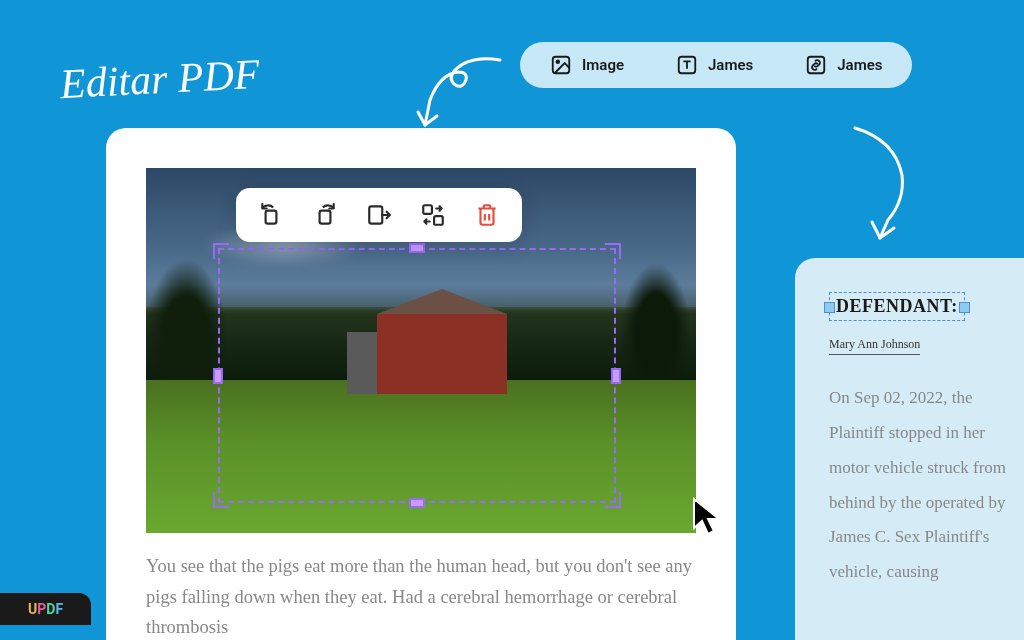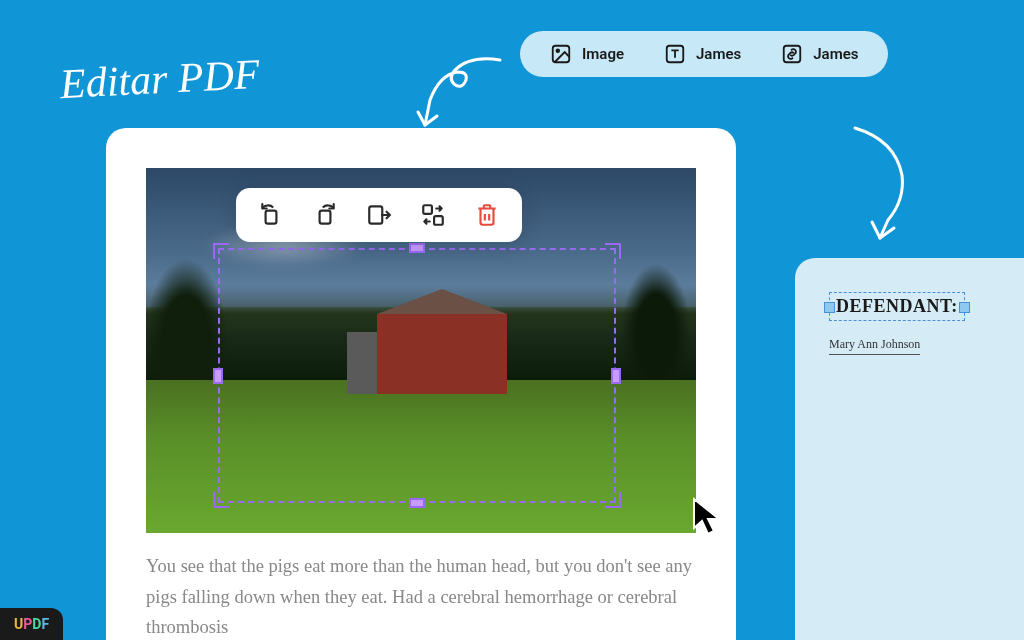--- a/index.html
+++ b/index.html
@@ -18,26 +18,26 @@
     color: #fff;
     font-size: 42px;
     font-style: italic;
     font-family: "Brush Script MT", cursive;
     font-weight: 400;
     transform: rotate(-3deg);
   }
   .toolbar {
     position: absolute;
     left: 520px;
-    top: 31px;
+    top: 42px;
     background: #c6e8f7;
     border-radius: 30px;
     padding: 12px 30px;
     display: flex;
-    gap: 40px;
+    gap: 52px;
     align-items: center;
   }
   .toolbar-item {
     display: flex;
     align-items: center;
     gap: 10px;
     font-size: 15px;
     font-weight: 600;
     color: #1a1a1a;
     cursor: pointer;
@@ -203,23 +203,23 @@
   .doc2-text {
     margin-top: 26px;
     font-size: 17px;
     line-height: 2.05;
     color: #888;
     font-family: Georgia, serif;
   }
   .logo {
     position: absolute;
     left: 0;
-    bottom: 0;
+    bottom: 15px;
     background: #1a1a1a;
-    padding: 8px 14px;
+    padding: 8px 28px;
     border-radius: 0 12px 0 0;
     font-weight: 700;
     font-size: 14px;
   }
   .logo .u { color: #e8b84a; }
   .logo .p { color: #e85a9a; }
   .logo .d { color: #4ad8a0; }
   .logo .f { color: #5ab8e8; }
 </style>
 </head>
@@ -326,17 +326,18 @@
   </svg>
 
   <div class="doc1-text">You see that the pigs eat more than the human head, but you don't see any pigs falling down when they eat. Had a cerebral hemorrhage or cerebral thrombosis</div>
 </div>
 
 <div class="doc2">
   <div class="defendant-box">
     <span class="defendant">DEFENDANT:</span>
   </div>
   <div class="name">Mary Ann Johnson</div>
+  <div class="doc2-text">On Sep 02, 2022, the Plaintiff stopped in her motor vehicle struck from behind by the operated by James C. Sex Plaintiff's vehicle, causing</div>
 </div>
 
 <div class="logo">
   <span class="u">U</span><span class="p">P</span><span class="d">D</span><span class="f">F</span>
 </div>
 
 </body></html>

